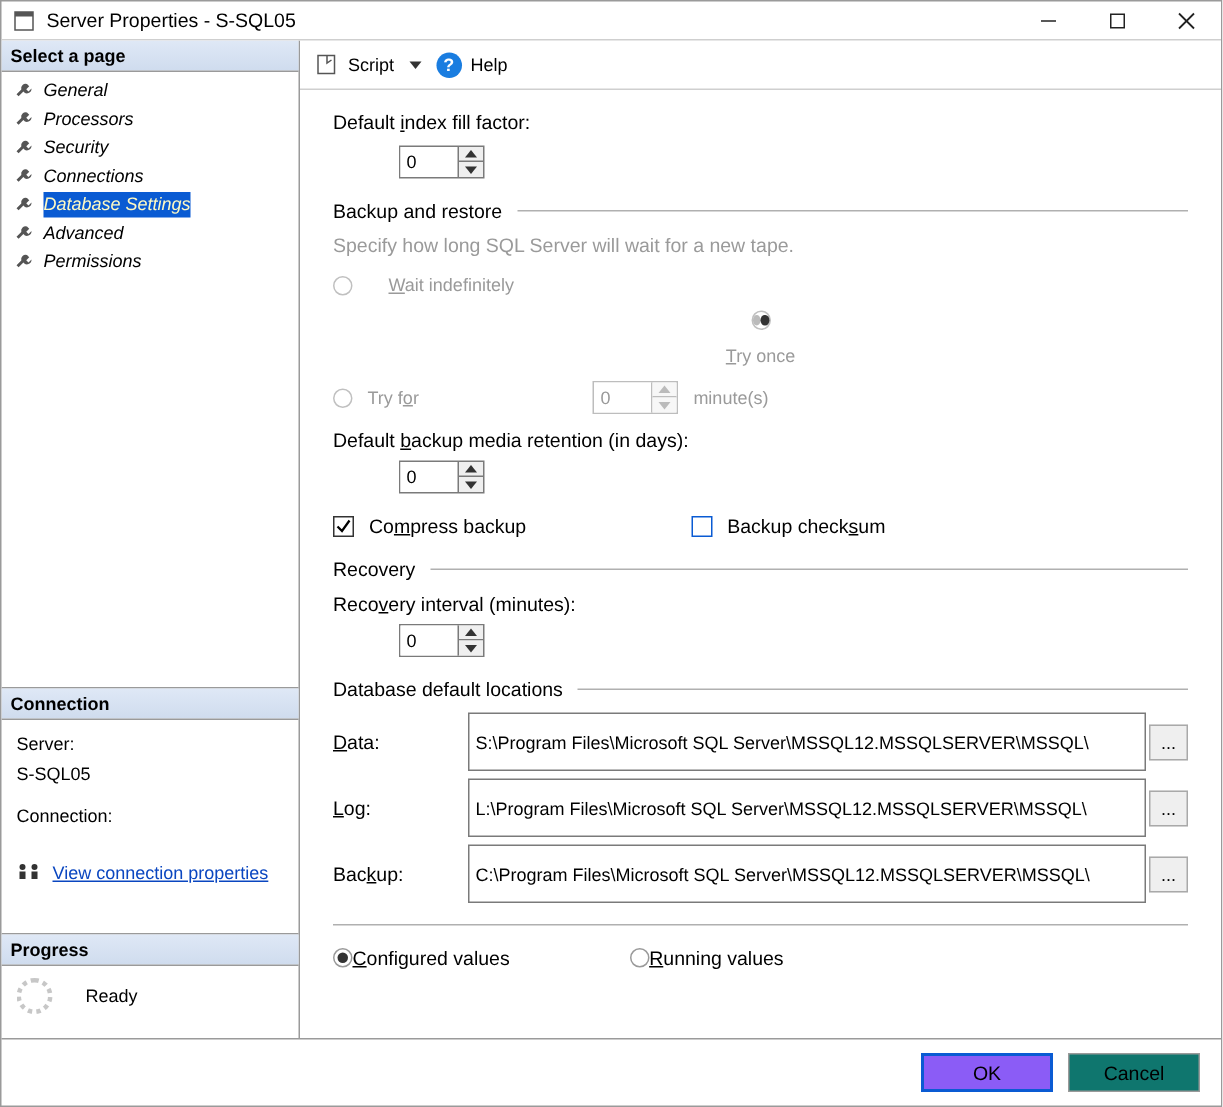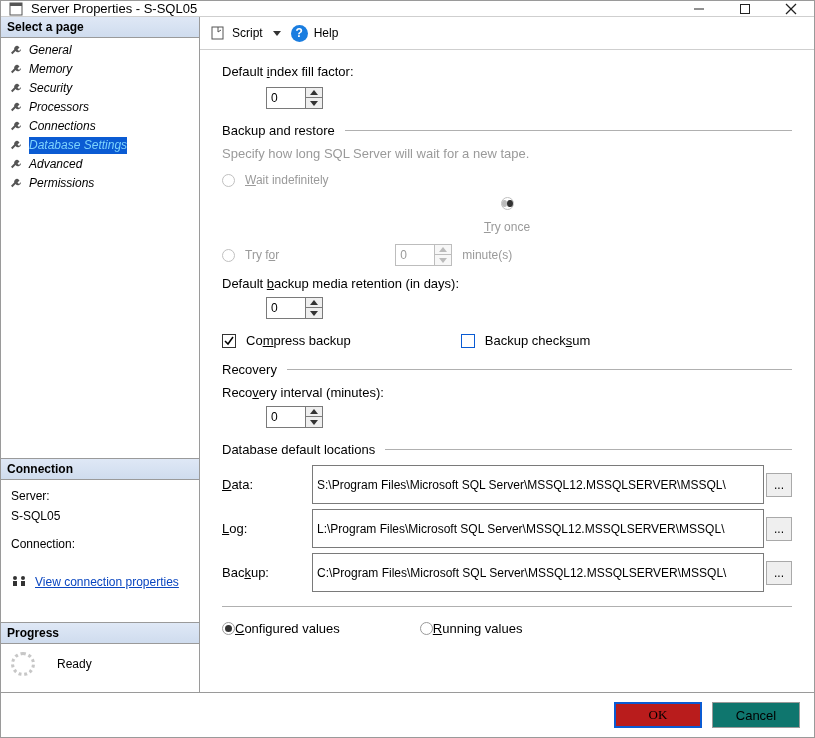--- a/index.html
+++ b/index.html
@@ -1,29 +1,29 @@
 <!DOCTYPE html>
 <html><head>
 <meta charset="utf-8">
 <style>
   * { box-sizing: border-box; }
   html, body { margin:0; padding:0; font-family: "Segoe UI", Tahoma, sans-serif; font-size:12px; color:#000; }
   .window { width:815px; height:738px; border:1px solid #9a9a9a; background:#fff; display:flex; flex-direction:column; position:relative; }
-  .titlebar { height:16px; display:flex; align-items:center; padding:0 0 0 8px; border-bottom:1px solid #cfcfcf; }
+  .titlebar { height:26px; display:flex; align-items:center; padding:0 0 0 8px; border-bottom:1px solid #cfcfcf; }
   .titlebar .appicon { width:14px; height:14px; margin-right:8px; }
   .titlebar .title { flex:1; font-size:13px; }
   .winbtns { display:flex; height:100%; }
   .winbtn { width:46px; display:flex; align-items:center; justify-content:center; }
   .winbtn svg { display:block; }
   .body { flex:1; display:flex; overflow:hidden; }
   .sidebar { width:199px; border-right:1px solid #9a9a9a; display:flex; flex-direction:column; }
   .panelhdr { background:linear-gradient(#dfe8f6,#cfdcee); border-bottom:1px solid #9a9a9a; font-weight:bold; padding:3px 6px; font-size:12px; }
   .pages { flex:1; padding:3px 4px;font-style:italic; }
   .page-item { display:flex; align-items:center; gap:6px; padding:1px 4px; cursor:default; line-height:17px; }
-  .page-item.selected span.lbl { background:#0a5bd3; color:#7dd3fc; }
+  .page-item.selected span.lbl { background:#0a5bd3; color:#fef9c3; }
   .page-item .wrench { width:14px; height:14px; display:inline-flex; align-items:center; justify-content:center; }
   .connection { border-top:1px solid #9a9a9a; }
   .connection .connbody { padding:6px 10px; line-height:20px; }
   .link { color:#0a46c0; text-decoration:underline; }
   .progress { border-top:1px solid #9a9a9a; }
   .progress .pbody { display:flex; align-items:center; gap:22px; padding:8px 10px 16px 10px; }
   .spinner { width:24px; height:24px; border:3px dotted #c7c7c7; border-radius:50%; }
   .main { flex:1; display:flex; flex-direction:column; }
   .toolbar { height:33px; border-bottom:1px solid #cfcfcf; display:flex; align-items:center; gap:6px; padding:0 10px; }
   .toolbar .tbtn { display:flex; align-items:center; gap:6px; }
@@ -48,21 +48,21 @@
   .cb.plain { border-color:#7a7a7a; }
   .cb.checked svg { display:block; }
   .u { text-decoration: underline; text-decoration-thickness:1px; }
   .pathrow { display:flex; align-items:center; gap:2px; margin:5px 0; }
   .pathrow .plabel { width:88px; font-size:13px; }
   .pathrow input { flex:1; height:39px; border:1px solid #7a7a7a; padding:2px 4px; font:inherit; }
   .browse { width:26px; height:24px; border:1px solid #a9a9a9; background:#efefef; display:flex; align-items:center; justify-content:center; }
   .hr { height:1px; background:#b0b0b0; margin:14px 0; }
   .footer { height:45px; border-top:1px solid #9a9a9a; display:flex; align-items:center; justify-content:flex-end; gap:10px; padding:0 14px; }
   .btn { width:88px; height:26px; border:1px solid #9a9a9a; background:#0f766e; display:flex; align-items:center; justify-content:center; font-size:13px; }
-  .btn.primary { border:2px solid #0a5bd3; background:#b91c1c;font-family:Liberation Serif, serif; }
+  .btn.primary { border:2px solid #0a5bd3; background:#8b5cf6; }
   .connicon { width:16px; height:14px; display:inline-flex; align-items:center; justify-content:center; }
   .helpicon { width:17px; height:17px; border-radius:50%; background:#1a7de0; color:#fff; display:flex; align-items:center; justify-content:center; font-weight:bold; font-size:12px; }
   .scripticon svg { display:block; }
   .dropdown-caret { width:0; height:0; border-left:4px solid transparent; border-right:4px solid transparent; border-top:5px solid #333; margin:0 4px; }
   .indent { margin-left:44px; }
   .sp-disabled .spin input{ color:#9a9a9a; }
   .sp-disabled .tri.up{ border-bottom-color:#bbb;}
   .sp-disabled .tri.dn{ border-top-color:#bbb;}
   .sp-disabled .spin{ border-color:#bdbdbd;}
   .sp-disabled .spin .btns{ border-left-color:#bdbdbd;}
@@ -114,37 +114,29 @@
               </svg>
             </span>
             <span class="lbl">General</span>
           </div>
         <div class="page-item">
             <span class="wrench">
               <svg width="14" height="14">
                 <path d="M9 2a3 3 0 0 0-3.8 3.6L2 8.8l1.4 1.4 3.2-3.2A3 3 0 0 0 12 5l-2 2-1.5-1.5 2-2z" fill="#555"></path>
               </svg>
             </span>
-            <span class="lbl">Memory</span>
+            <span class="lbl">Processors</span>
           </div>
         <div class="page-item">
             <span class="wrench">
               <svg width="14" height="14">
                 <path d="M9 2a3 3 0 0 0-3.8 3.6L2 8.8l1.4 1.4 3.2-3.2A3 3 0 0 0 12 5l-2 2-1.5-1.5 2-2z" fill="#555"></path>
               </svg>
             </span>
             <span class="lbl">Security</span>
-          </div>
-        <div class="page-item">
-            <span class="wrench">
-              <svg width="14" height="14">
-                <path d="M9 2a3 3 0 0 0-3.8 3.6L2 8.8l1.4 1.4 3.2-3.2A3 3 0 0 0 12 5l-2 2-1.5-1.5 2-2z" fill="#555"></path>
-              </svg>
-            </span>
-            <span class="lbl">Processors</span>
           </div>
         <div class="page-item">
             <span class="wrench">
               <svg width="14" height="14">
                 <path d="M9 2a3 3 0 0 0-3.8 3.6L2 8.8l1.4 1.4 3.2-3.2A3 3 0 0 0 12 5l-2 2-1.5-1.5 2-2z" fill="#555"></path>
               </svg>
             </span>
             <span class="lbl">Connections</span>
           </div>
         <div class="page-item selected">
@@ -240,21 +232,21 @@
               </span>
           </span>
         </div>
 
         <div class="grouphdr">
           <span class="label">Backup and restore</span>
           <span class="groupline"></span>
         </div>
         <div class="label disabled" style="margin:6px 0 12px 0;">Specify how long SQL Server will wait for a new tape.</div>
 
-        <div class="row disabled" style="gap:10px;">
+        <div class="row disabled" style="gap:24px;">
           <span class="radio disabled"></span>
           <span><span class="u">W</span>ait indefinitely</span>
         </div>
         <div class="row disabled" style="gap:10px; margin-top:10px;flex-direction:column;">
           <span class="radio checked disabled" style="border-color:#c0c0c0;">
               <span style="width:7px;height:7px;background:#bbb;border-radius:50%;"></span>
             </span>
           <span><span class="u">T</span>ry once</span>
         </div>
         <div class="row disabled sp-disabled" style="gap:10px; margin-top:10px;">

